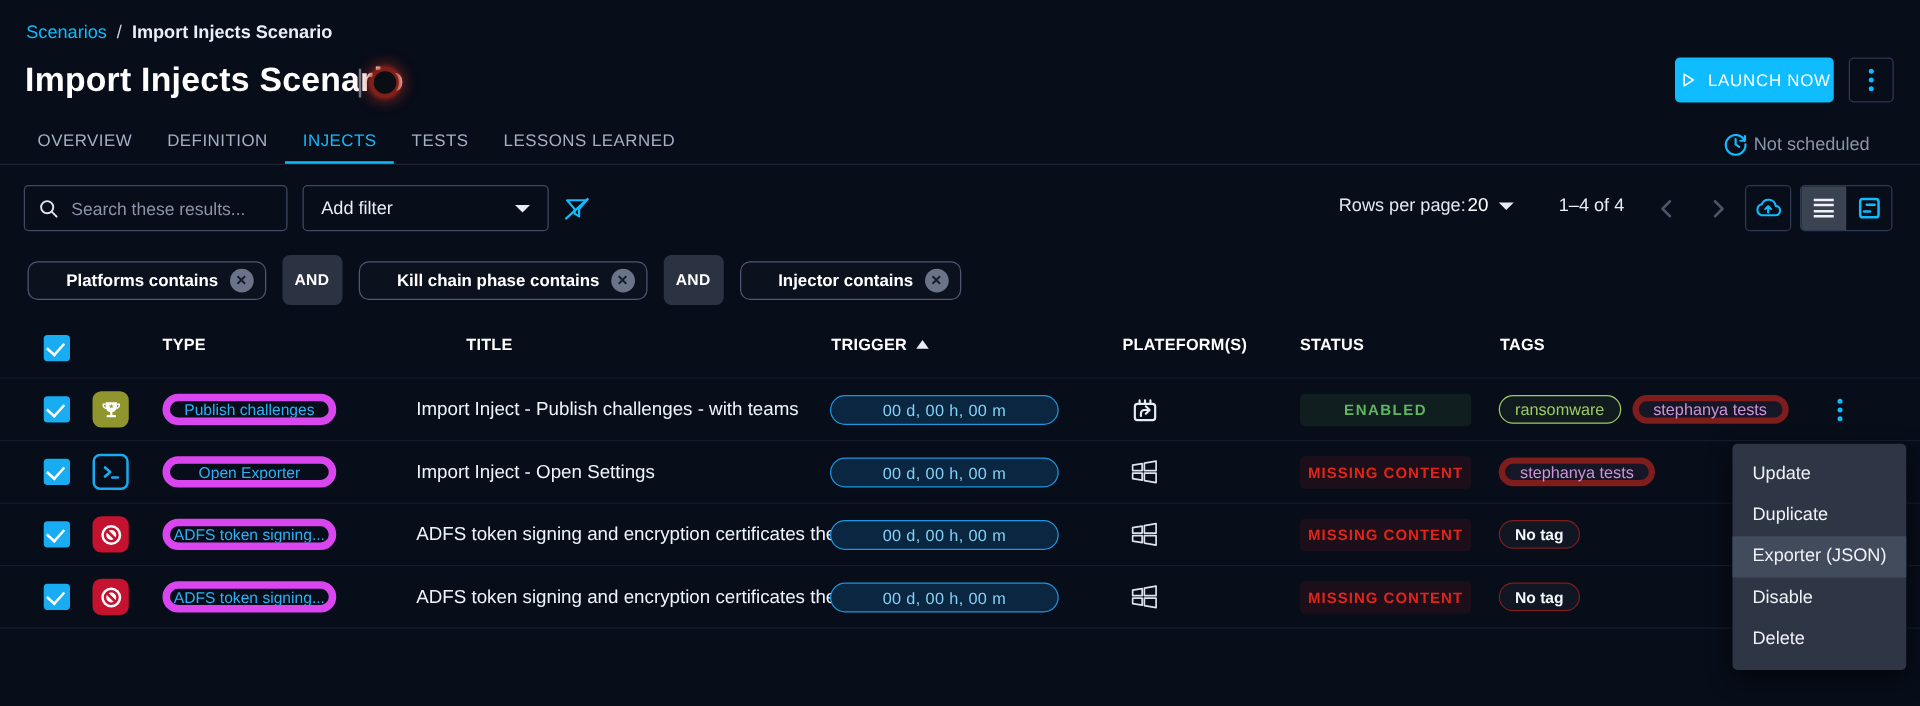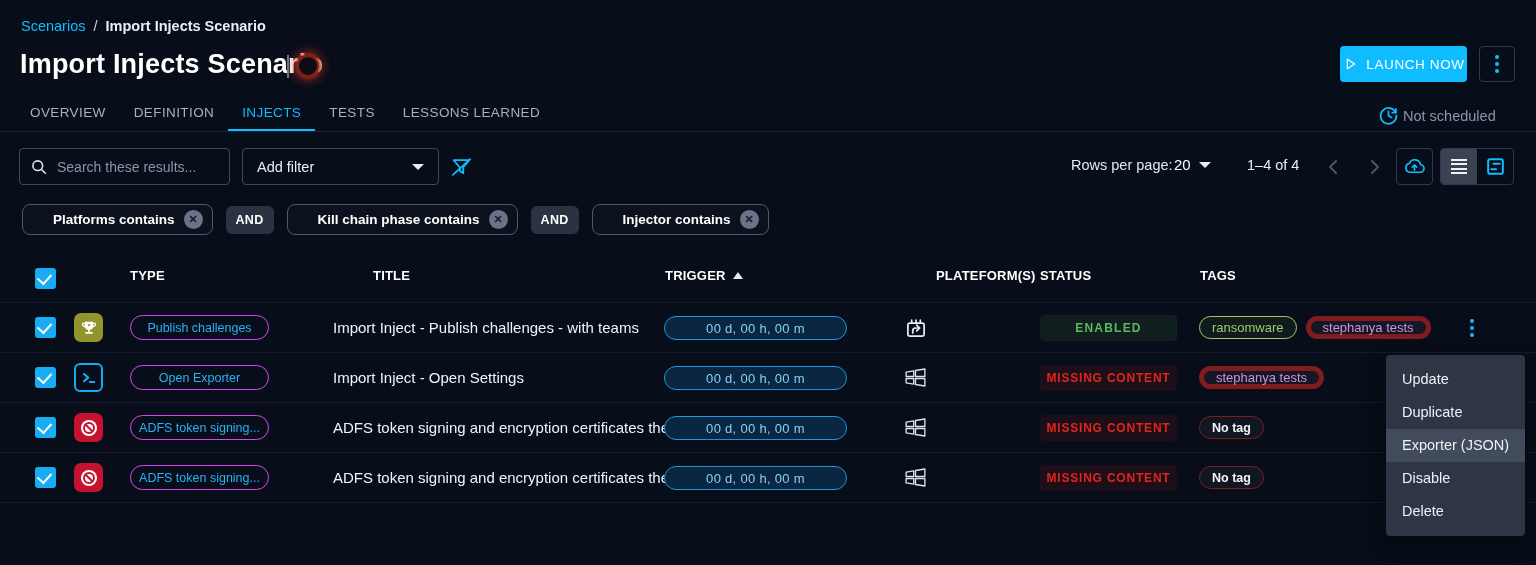--- a/index.html
+++ b/index.html
@@ -80,21 +80,21 @@
   .list-icon { display:flex; flex-direction:column; gap:2.5px; }
   .list-icon i { display:block; width:16px; height:2px; background:#eef1f6; }
 
   
   .chips-row { position:absolute; left:22px; top:204px; display:flex; align-items:center; gap:13px; }
   .filter-chip { height:31px; border:1px solid #4d5770; border-radius:8px; display:flex; align-items:center;
     padding:0 9px 0 30px; gap:9px; font-size:13.5px; font-weight:700; color:#fff; cursor:pointer;
     background:rgba(255,255,255,.02); }
   .chip-x { width:19px; height:19px; border-radius:50%; background:#6a7388; color:#141b2b;
     display:flex; align-items:center; justify-content:center; font-size:11px; font-weight:700; cursor:pointer; }
-  .and-chip { height:28px; padding:4px 10px; background:#2b3342; border-radius:6px; font-weight:700;
+  .and-chip { height:40px; padding:4px 10px; background:#2b3342; border-radius:6px; font-weight:700;
     font-size:12.5px; color:#fff; display:flex; align-items:center; letter-spacing:.3px; }
 
   
   .thead { position:absolute; left:0; right:0; top:254px; height:49px; border-bottom:1px solid #121a2a; }
   .th { position:absolute; top:14px; font-size:13px; font-weight:700; color:#fff; letter-spacing:.2px;
     display:flex; align-items:center; gap:7px; cursor:pointer; }
   .sort-asc { width:0; height:0; border-left:5px solid transparent; border-right:5px solid transparent;
     border-bottom:7px solid #e8edf5; display:inline-block; }
   .checkbox { width:21px; height:21px; background:#18acf2; border-radius:3px; position:relative; cursor:pointer; }
   .checkbox::after { content:""; position:absolute; left:5px; top:3px; width:7px; height:11px;
@@ -102,21 +102,21 @@
 
   .rows { position:absolute; left:0; right:0; top:303px; }
   .row { position:relative; height:50px; border-bottom:1px solid #141c2c; cursor:pointer; }
   .row .checkbox { position:absolute; left:35px; top:14px; }
   .type-icon { position:absolute; left:74px; top:10px; width:29px; height:29px; border-radius:7px;
     display:flex; align-items:center; justify-content:center; }
   .type-icon.trophy { background:#90952e; }
   .type-icon.terminal { border:2px solid #18aaf2; border-radius:6px; background:transparent; }
   .type-icon.blocked { background:#c4122f; }
   .type-chip { position:absolute; left:130px; top:12px; width:139px; height:25px;
-    border:1px solid #d946ef; border-radius:13px; color:#2cb1f5; font-size:12.5px;
+    border:6px solid #d946ef; border-radius:13px; color:#2cb1f5; font-size:12.5px;
     display:flex; align-items:center; justify-content:center; white-space:nowrap; overflow:hidden; }
   .row-title { position:absolute; left:333px; top:16px; font-size:15px; color:#f0f4fa; white-space:nowrap; }
   .trigger-chip { position:absolute; left:664px; top:13px; width:183px; height:24px;
     border:1px solid #1c96dd; border-radius:12px; background:#0a2640; color:#85d2f7;
     font-size:13px; display:flex; align-items:center; justify-content:center; letter-spacing:.3px; }
   .platform { position:absolute; left:903px; top:12px; }
   .status-chip { position:absolute; left:1040px; top:12px; width:137px; height:26px; border-radius:4px;
     font-size:12px; font-weight:700; display:flex; align-items:center; justify-content:center; }
   .status-enabled { color:#5fb762; background:rgba(95,183,98,.10); letter-spacing:1.2px; }
   .status-missing { color:#e3241b; background:rgba(227,36,27,.10); letter-spacing:.8px; }
@@ -270,21 +270,21 @@
   </div>
 
   <div class="thead">
     <div class="checkbox" style="position:absolute; left:35px; top:14px;"></div>
     <div class="th" style="left:130px;">TYPE</div>
     <div class="th" style="left:333px;margin-left:40px;">TITLE</div>
     <div class="th" style="left:665px;">
       <span>TRIGGER</span>
       <span class="sort-asc"></span>
     </div>
-    <div class="th" style="left:902px;padding-left:34px;">PLATEFORM(S)</div>
+    <div class="th" style="left:864px;padding-left:34px;">PLATEFORM(S)</div>
     <div class="th" style="left:1040px;">STATUS</div>
     <div class="th" style="left:1200px;">TAGS</div>
   </div>
 
   <div class="rows">
 
     <div class="row">
       <div class="checkbox"></div>
       <div class="type-icon trophy">
         <svg width="18" height="18" viewBox="0 0 20 20">

